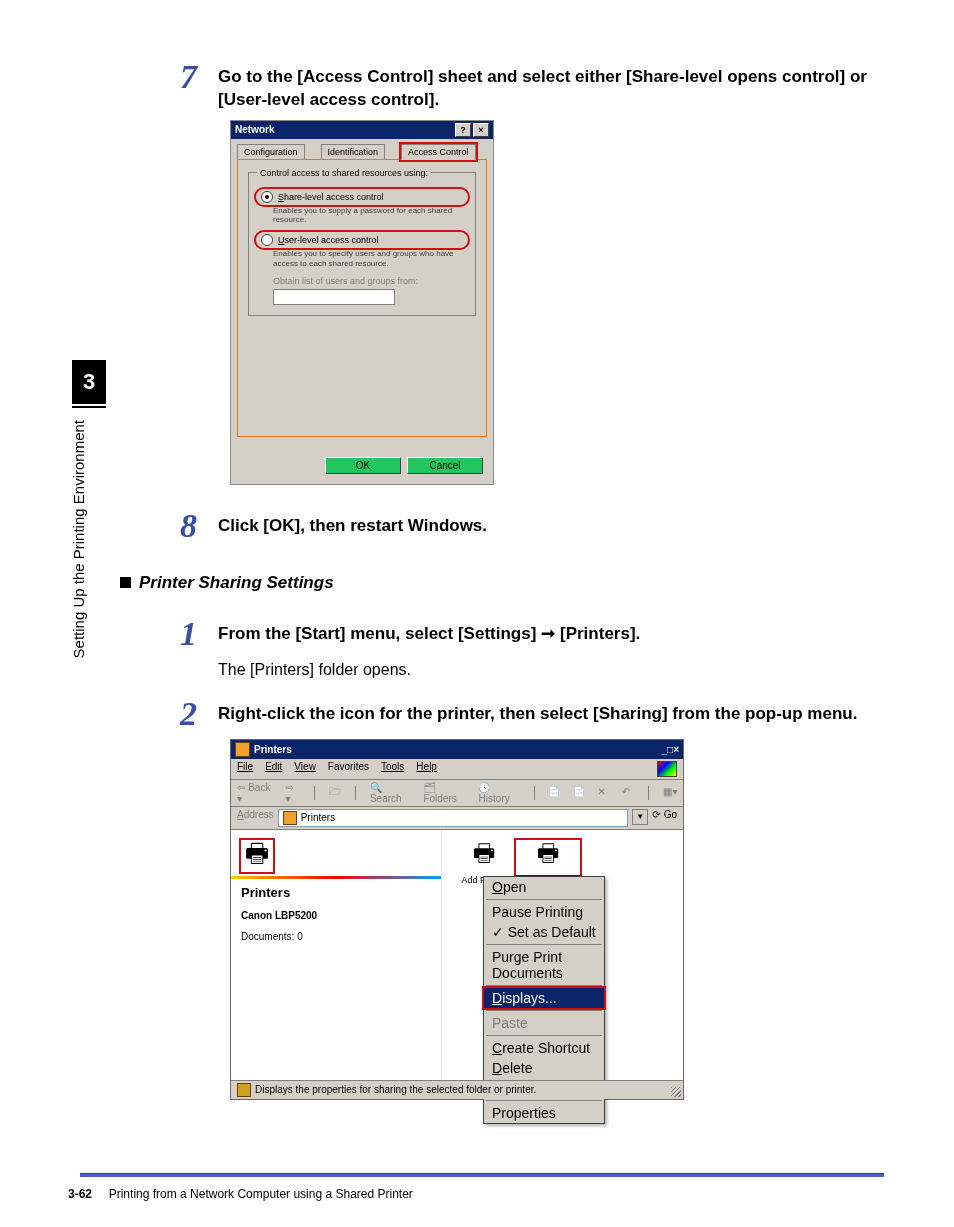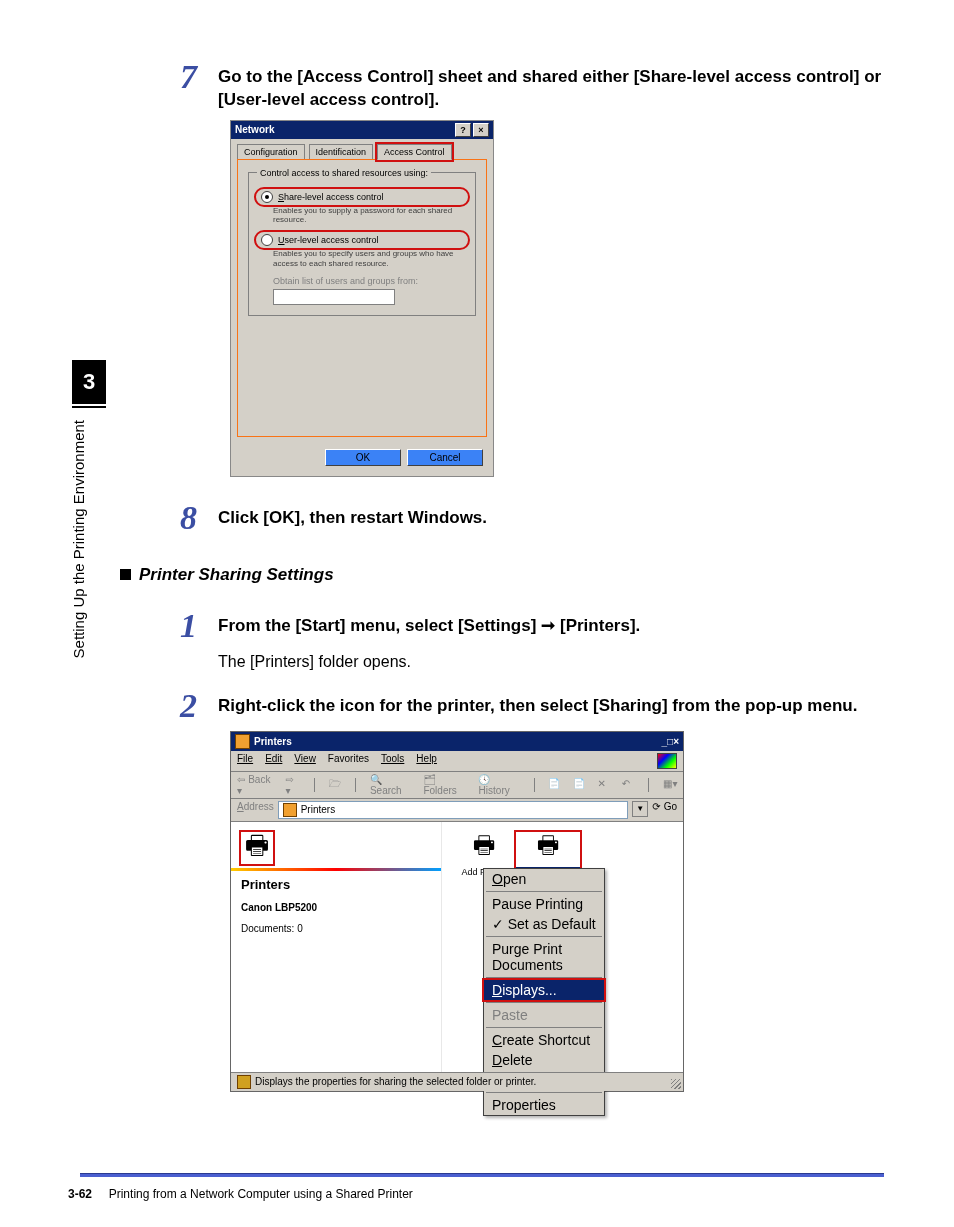--- a/index.html
+++ b/index.html
@@ -113,21 +113,21 @@
     color: #000;
     border: 1px solid #fff;
     border-right-color: #404040; border-bottom-color: #404040;
     display: flex; align-items: center; justify-content: center;
     font-size: 9px; font-weight: bold;
     margin-left: 2px;
   }
   .tabs {
     display: flex;
     padding: 4px 6px 0 6px;
-    gap: 4px;
+    gap: 16px;
   }
   .tab {
     padding: 2px 6px;
     border: 1px solid #808080;
     border-bottom: none;
     background: #d4d0c8;
     font-size: 9px;
     position: relative;
     top: 1px;
   }
@@ -196,26 +196,27 @@
   }
   .dlg-buttons {
     display: flex;
     justify-content: flex-end;
     gap: 6px;
     padding: 6px 10px 10px 10px;
   }
   .win-btn {
     min-width: 58px;
     padding: 2px 8px;
-    background: #3b82f6;
+    background: #22c55e;
     border: 1px solid #fff;
     border-right-color: #404040;
     border-bottom-color: #404040;
     font-size: 10px;
     text-align: center;
+    margin-top: 8px;
   }
   
   .printers-win {
     width: 452px;
     margin: 8px 0 0 50px;
     border: 1px solid #666;
     font-family: Tahoma, Arial, sans-serif;
     font-size: 10px;
     color: #000;
     background: #d4d0c8;
@@ -395,21 +396,21 @@
 <body>
 
 <div class="page">
 
   <div class="side-tab">3</div>
   <div class="side-label">Setting Up the Printing Environment</div>
 
   <div class="step" style="margin-left:60px;">
     <div class="step-row">
       <div class="step-num">7</div>
-      <div class="step-title">Go to the [Access Control] sheet and shared either [Share-level access control] or [User-level access control].</div>
+      <div class="step-title">Go to the [Access Control] sheet and select either [Share-level opens control] or [User-level access control].</div>
     </div>
 
     <div class="network-dialog">
       <div class="titlebar">
         <span class="title-text">Network</span>
         <span class="tb-btn">?</span>
         <span class="tb-btn">×</span>
       </div>
       <div class="tabs">
         <div class="tab">Configuration</div>

